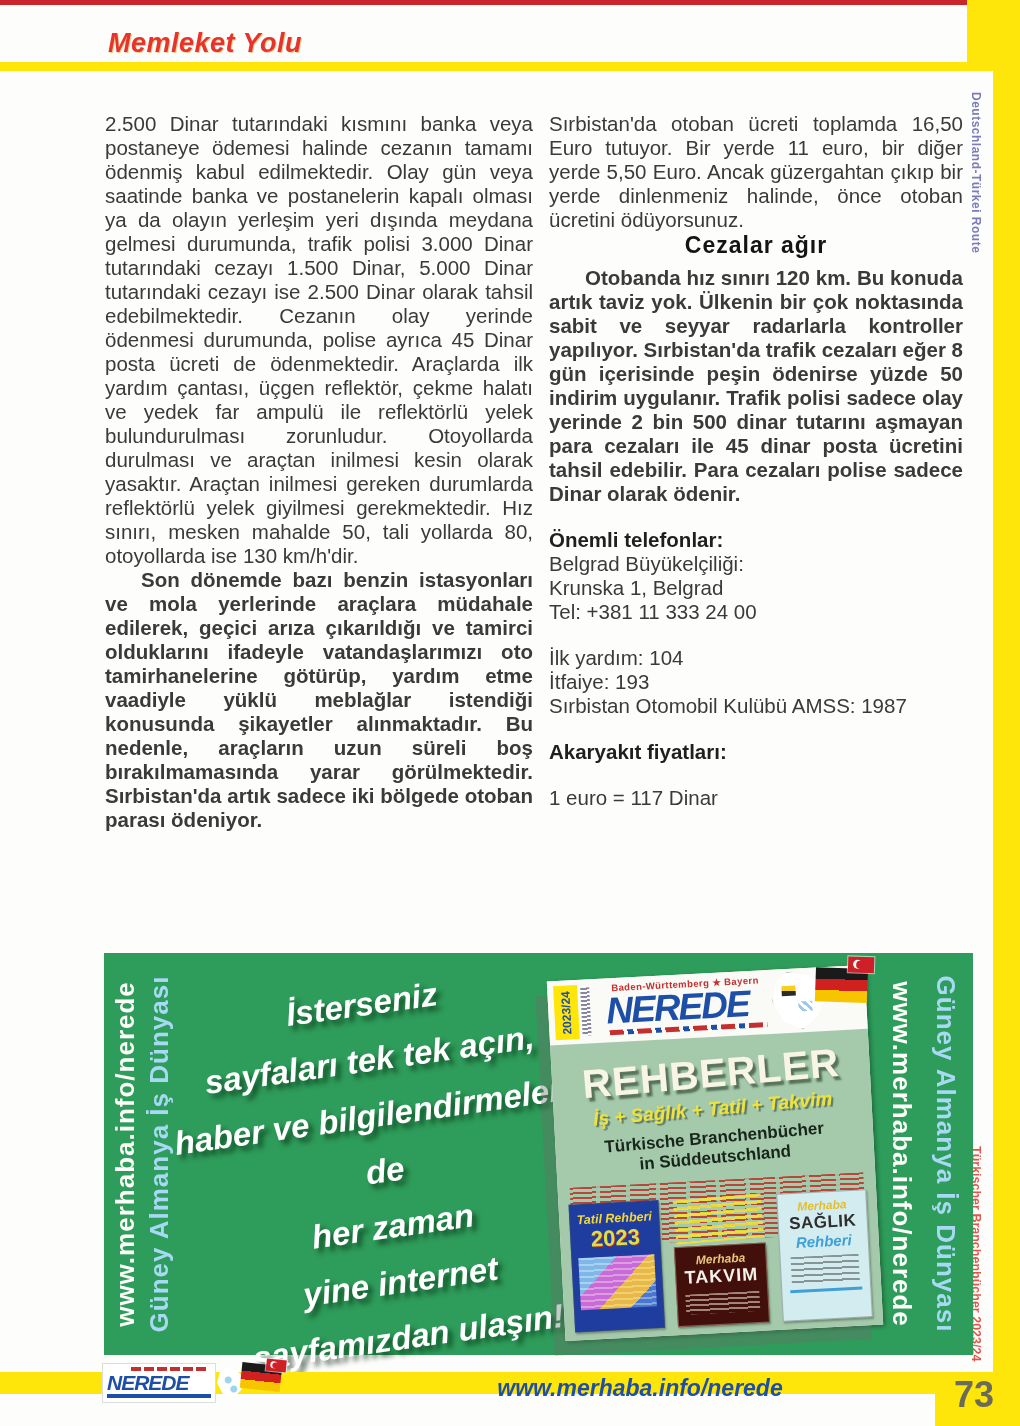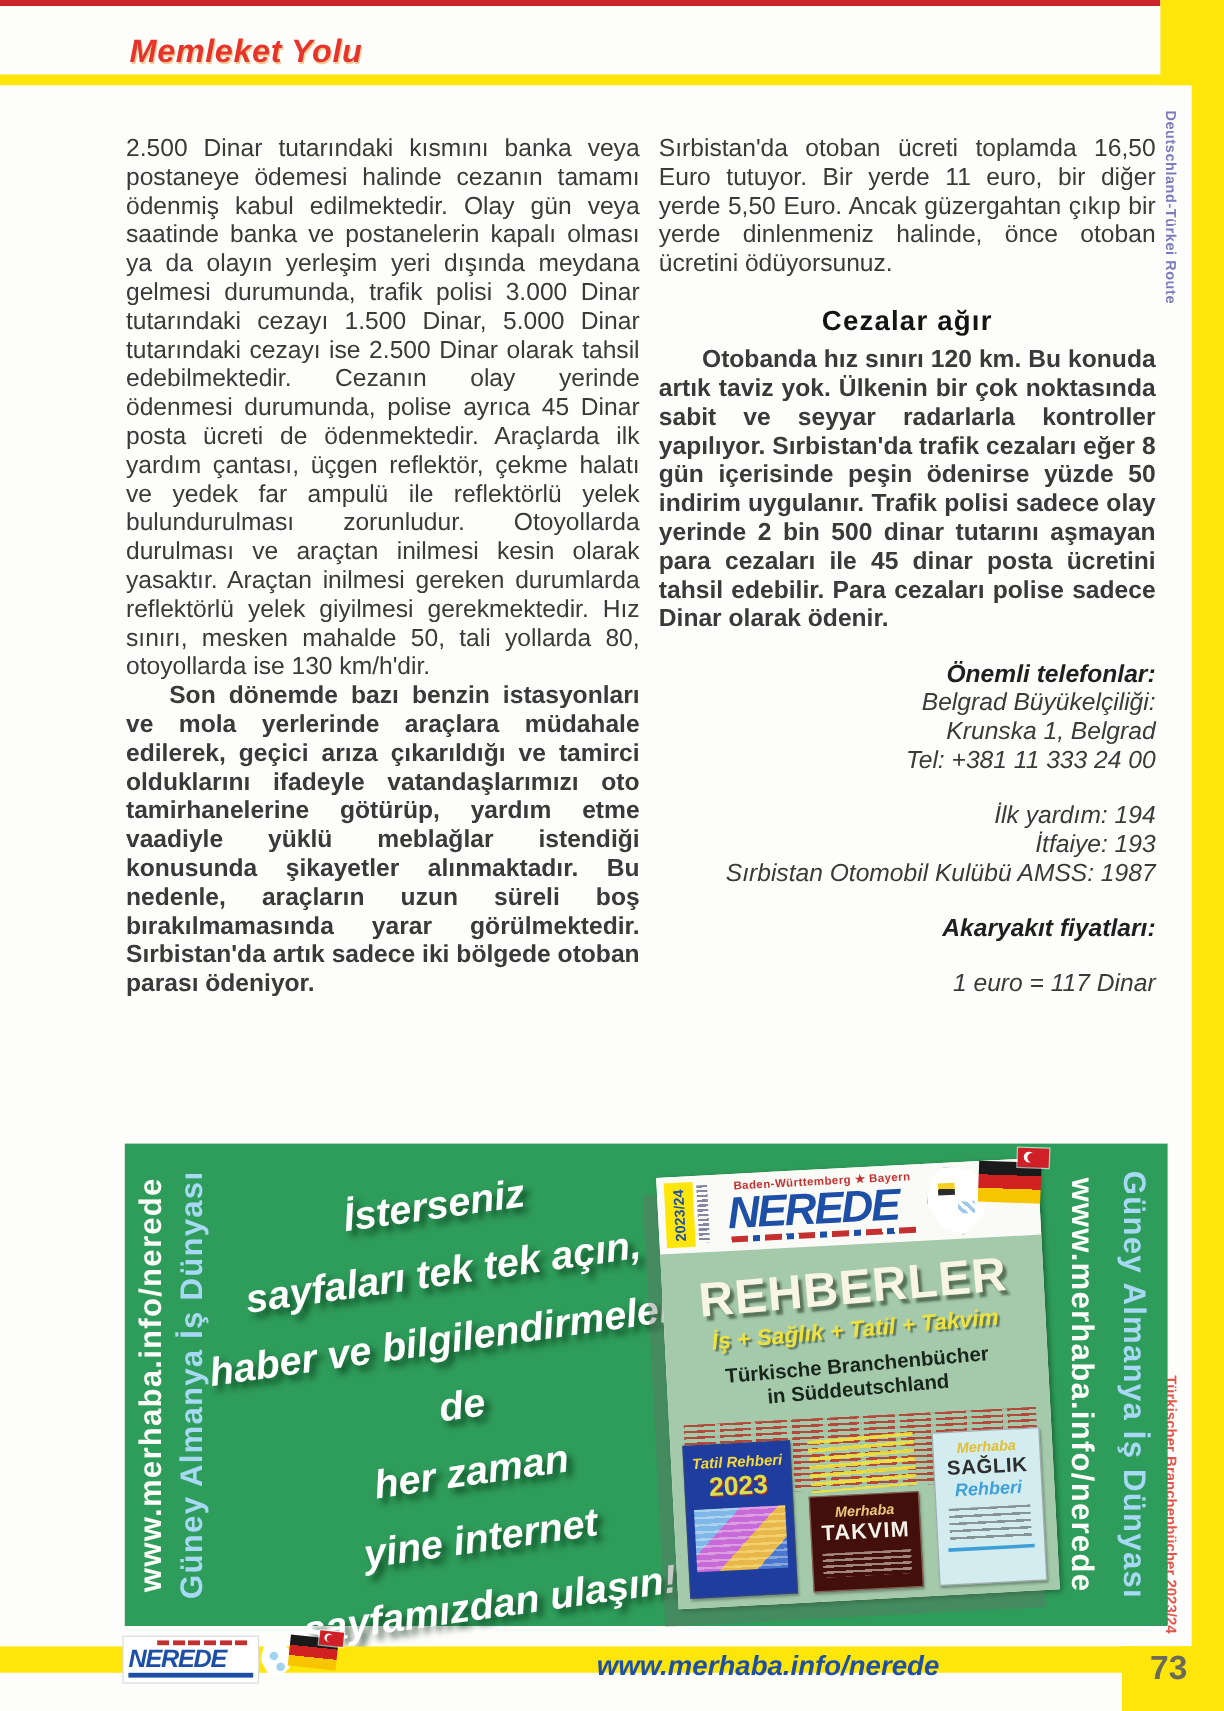--- a/index.html
+++ b/index.html
@@ -16,23 +16,23 @@
 
   .vlabel{position:absolute;writing-mode:vertical-rl;white-space:nowrap;font-weight:bold;}
   .label-route{left:969px;top:92px;font-size:12px;color:#7c7bbb;letter-spacing:.5px;}
   .label-branchen{left:969px;top:1146px;font-size:12.5px;color:#e0564a;}
 
   
   .col{position:absolute;top:112px;}
   .col-left{left:105px;width:428px;}
   .col-right{left:549px;width:414px;}
   p.body{margin:0;font-size:20.5px;line-height:24px;color:#3a3a3a;text-align:justify;}
-  p.plain{text-align:right;font-style:italic;}
+  p.plain{text-align:left;}
   .indent{text-indent:36px;font-weight:bold;}
-  h3.subhead{margin:22px 0 7px;text-align:center;font-size:23px;font-weight:900;color:#141414;letter-spacing:1px;}
+  h3.subhead{margin:0 0 7px;text-align:center;font-size:23px;font-weight:900;color:#141414;letter-spacing:1px;}
   p.bold{font-weight:bold;color:#1f1f1f;}
   .sp{height:22px;}
 
   
   .ad{position:absolute;left:104px;top:953px;width:869px;height:402px;background:#2e9c5a;}
   .ad-v{position:absolute;top:50%;writing-mode:vertical-rl;white-space:nowrap;font-weight:800;
         font-size:26px;letter-spacing:1px;}
   .flip{transform:translateY(-50%) rotate(180deg);}
   .noflip{transform:translateY(-50%);}
   .ad-white{color:#fcfcf8;}
@@ -107,21 +107,21 @@
   .saglik-rehberi{font-size:15px;font-weight:900;font-style:italic;color:#3fa0d8;}
   .dlines{margin:6px 10px 0;height:28px;
         background:repeating-linear-gradient(to bottom,rgba(60,60,60,.5) 0 2px,transparent 2px 6px);}
   .bluestrip{margin:5px 8px 0;height:3px;background:#3fa0d8;}
 
   
   .footer-bar{position:absolute;left:0;top:1372px;width:1020px;height:22px;background:#ffe60a;}
   .footer-corner{position:absolute;left:935px;top:1372px;width:85px;height:54px;background:#ffe60a;}
   .footer-url{position:absolute;left:430px;top:1375px;width:420px;text-align:center;font-size:23px;
         font-weight:bold;font-style:italic;color:#1d4fa6;}
-  .page-number{position:absolute;left:938px;top:1374px;width:72px;text-align:center;font-size:28px;
+  .page-number{position:absolute;left:938px;top:1374px;width:72px;text-align:center;font-size:36px;
         font-weight:bold;color:#6b6b5a;}
   .footer-logo{position:absolute;left:103px;top:1364px;width:180px;height:40px;}
   .flogo-box{position:absolute;left:0;top:0;width:112px;height:38px;background:#fff;box-shadow:0 0 0 1px #ddd;}
   .flogo-redline{position:absolute;left:28px;top:3px;width:78px;height:4px;
         background:repeating-linear-gradient(90deg,#c43030 0 10px,transparent 10px 13px);}
   .flogo-text{position:absolute;left:4px;top:7px;font-size:21px;font-weight:900;font-style:italic;
         color:#1d4fa6;letter-spacing:-1px;}
   .flogo-blueline{position:absolute;left:4px;top:30px;width:104px;height:4px;background:#1d4fa6;}
   .flogo-map{position:absolute;left:114px;top:4px;width:28px;height:30px;
         clip-path:polygon(30% 0,70% 8%,100% 35%,85% 75%,55% 100%,20% 85%,0 50%,10% 15%);
@@ -153,21 +153,21 @@
   <div class="col col-right">
     <p class="body">Sırbistan'da otoban ücreti toplamda 16,50 Euro tutuyor. Bir yerde 11 euro, bir diğer yerde 5,50 Euro. Ancak güzergahtan çıkıp bir yerde dinlenmeniz halinde, önce otoban ücretini ödüyorsunuz.</p>
     <h3 class="subhead">Cezalar ağır</h3>
     <p class="body indent">Otobanda hız sınırı 120 km. Bu konuda artık taviz yok. Ülkenin bir çok noktasında sabit ve seyyar radarlarla kontroller yapılıyor. Sırbistan'da trafik cezaları eğer 8 gün içerisinde peşin ödenirse yüzde 50 indirim uygulanır. Trafik polisi sadece olay yerinde 2 bin 500 dinar tutarını aşmayan para cezaları ile 45 dinar posta ücretini tahsil edebilir. Para cezaları polise sadece Dinar olarak ödenir.</p>
     <div class="sp"></div>
     <p class="body plain bold">Önemli telefonlar:</p>
     <p class="body plain">Belgrad Büyükelçiliği:</p>
     <p class="body plain">Krunska 1, Belgrad</p>
     <p class="body plain">Tel: +381 11 333 24 00</p>
     <div class="sp"></div>
-    <p class="body plain">İlk yardım: 194</p>
+    <p class="body plain">İlk yardım: 104</p>
     <p class="body plain">İtfaiye: 193</p>
     <p class="body plain">Sırbistan Otomobil Kulübü AMSS: 1987</p>
     <div class="sp"></div>
     <p class="body plain bold">Akaryakıt fiyatları:</p>
     <div class="sp"></div>
     <p class="body plain">1 euro = 117 Dinar</p>
   </div>
 
   <div class="ad">
     <div class="ad-v flip ad-white ad-left-url">www.merhaba.info/nerede</div>

